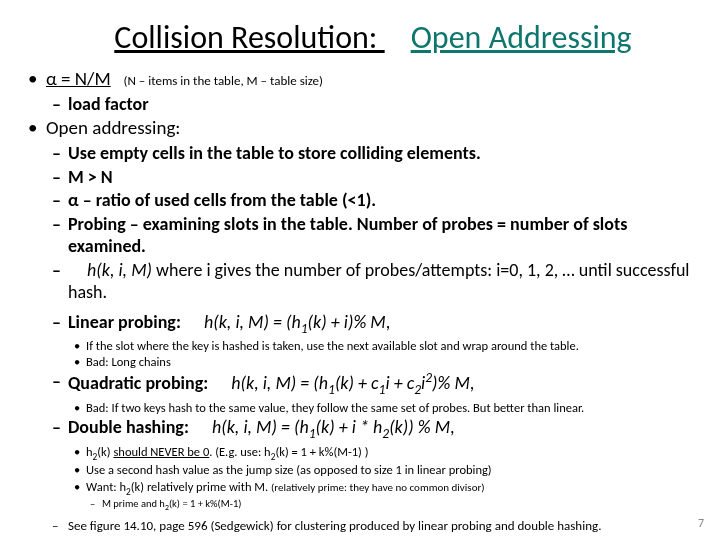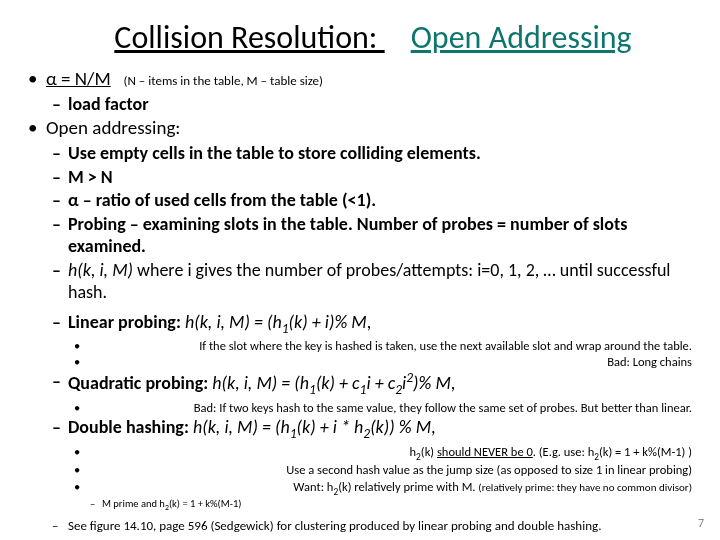--- a/index.html
+++ b/index.html
@@ -54,41 +54,40 @@
     content: "–";
     position: absolute;
     left: 24px;
   }
   .lvl3 {
     font-size: 12.5px;
     line-height: 1.3;
     padding-left: 58px;
     position: relative;
     margin-bottom: 0;
-    text-align: right;
   }
   .lvl3::before {
     content: "•";
     position: absolute;
     left: 46px;
   }
   .lvl4 {
     font-size: 10.5px;
     line-height: 1.3;
     padding-left: 74px;
     position: relative;
   }
   .lvl4::before {
     content: "–";
     position: absolute;
     left: 62px;
   }
   .note { font-size: 13px; font-weight: normal; }
   .u { text-decoration: underline; }
-  .nb { font-weight: normal; }
+  .nb { font-weight: normal; margin-left: 19px; }
   .pagenum {
     position: absolute;
     right: 16px;
     bottom: 10px;
     font-size: 12px;
     color: #888;
   }
   sub { font-size: 0.75em; }
   sup { font-size: 0.75em; }
 </style>

